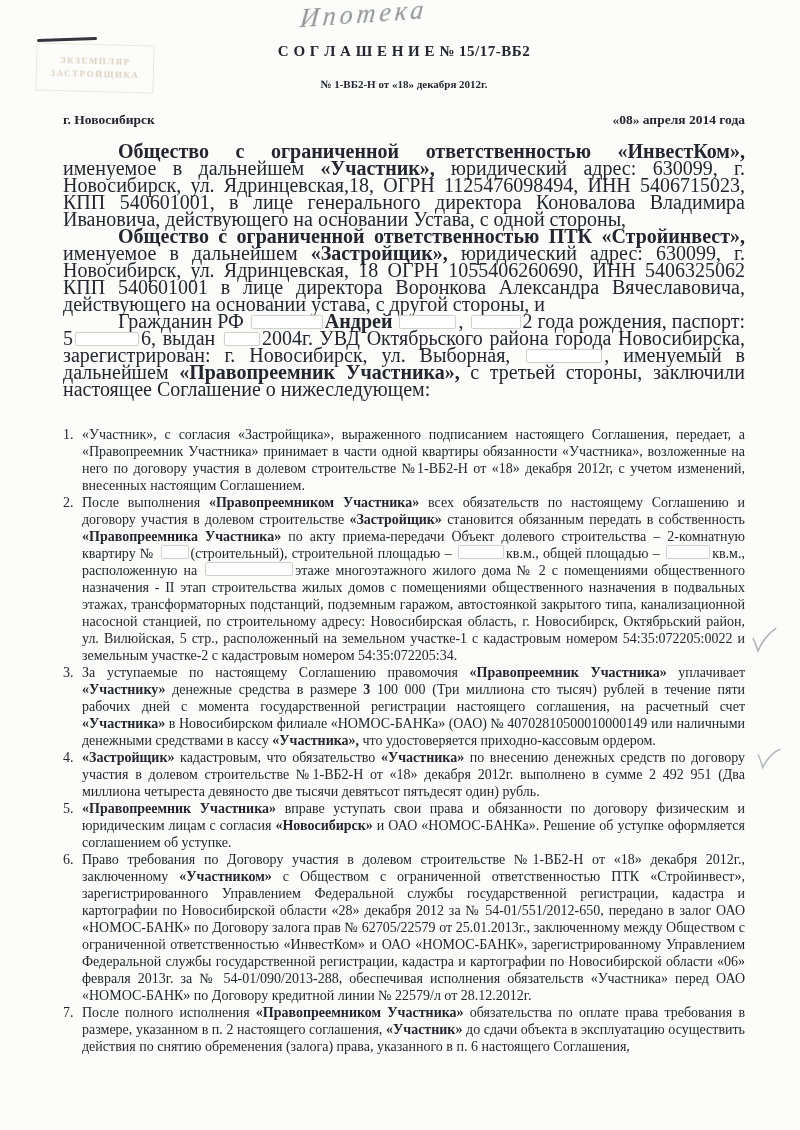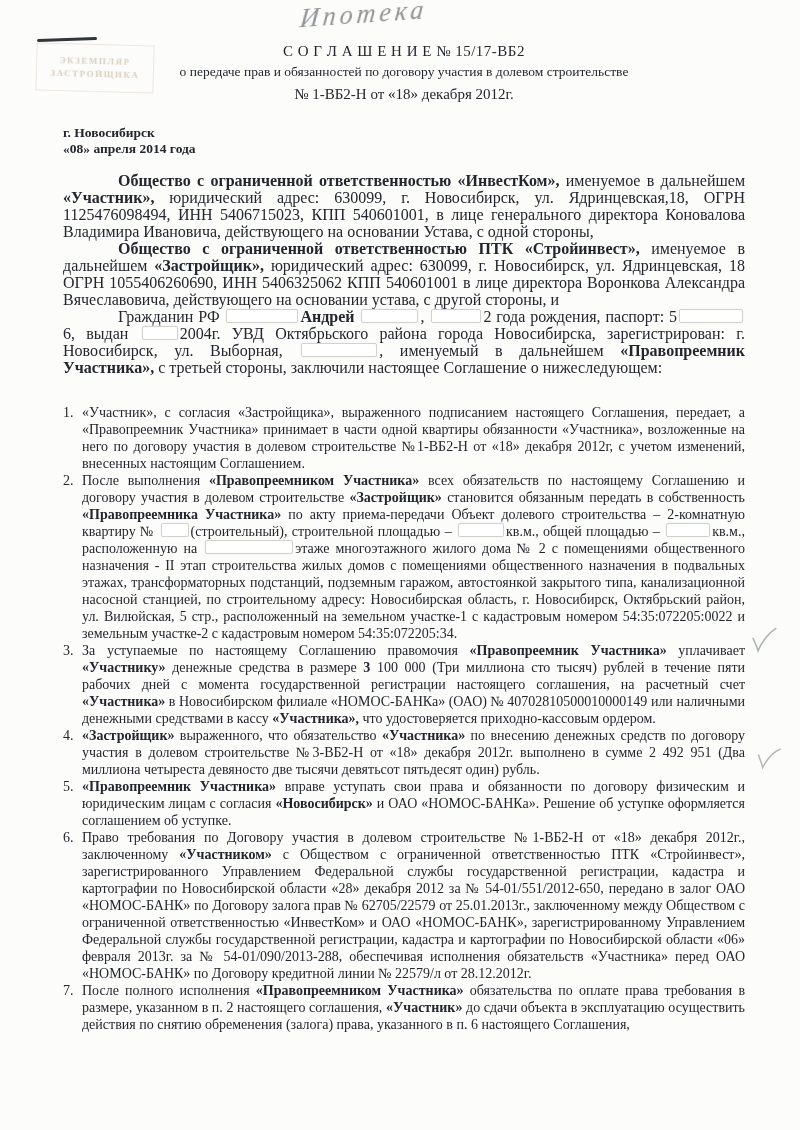--- a/index.html
+++ b/index.html
@@ -30,31 +30,31 @@
   }
   
   .handwritten {
     position:absolute; left:300px; top:0px;
     font-style:italic; font-size:26px; letter-spacing:4px;
     color:#7d8084; opacity:0.85;
     transform:rotate(-4deg) skewX(-10deg);
     filter:blur(0.3px);
   }
 
-  .title-block { margin:0; padding-top:43px; text-align:center; font-weight:normal; }
+  .title-block { margin:0; padding-top:43px; text-align:center; font-weight:bold; }
   .t1 { font-size:15px; letter-spacing:0.5px; }
   .t2 { font-size:13.5px; margin-top:4px; }
-  .t3 { font-size:15px; margin-top:6px; }
+  .t3 { font-size:11px; margin-top:18px; }
 
   .place-date {
     margin-top:22px; display:flex; justify-content:space-between;
-    font-weight:bold; font-size:13.5px;flex-direction:column;
+    font-weight:bold; font-size:13.5px;
   }
 
-  .preamble { margin-top:15px; font-size:16px; line-height:17px; text-align:justify; }
+  .preamble { margin-top:15px; font-size:20px; line-height:17px; text-align:justify; }
   .preamble p { margin:0; text-indent:55px; }
 
   ol.clauses { margin:28px 0 0 0; padding:0; list-style:none; font-size:14px; line-height:17px; }
   ol.clauses li { display:flex; margin:0; }
   ol.clauses .num { flex:0 0 19px; }
   ol.clauses .body { flex:1; text-align:justify; }
 
   .b { font-weight:bold; }
 
   .redaction {
@@ -79,21 +79,20 @@
     <div>ЭКЗЕМПЛЯР</div>
     <div>ЗАСТРОЙЩИКА</div>
   </div>
 
   <div class="handwritten">Ипотека</div>
 
   <div class="doc">
 
     <div class="title-block">
       <div class="t1">С О Г Л А Ш Е Н И Е  № 15/17-ВБ2</div>
-      <div class="t2">о передаче прав и обязанностей по договору участия в долевом строительстве</div>
       <div class="t3">№ 1-ВБ2-Н от «18» декабря 2012г.</div>
     </div>
 
     <div class="place-date">
       <span>г. Новосибирск</span>
       <span>«08» апреля 2014 года</span>
     </div>
 
     <div class="preamble">
       <p class="para"><span class="b">Общество с ограниченной ответственностью «ИнвестКом»,</span><span> именуемое в дальнейшем </span><span class="b">«Участник»,</span><span> юридический адрес: 630099, г. Новосибирск, ул. Ядринцевская,18, ОГРН 1125476098494, ИНН 5406715023, КПП 540601001, в лице генерального директора Коновалова Владимира Ивановича, действующего на основании Устава, с одной стороны,</span></p>
@@ -109,21 +108,21 @@
       <li>
         <span class="num">2.</span>
         <span class="body"><span>После выполнения </span><span class="b">«Правопреемником Участника»</span><span> всех обязательств по настоящему Соглашению и договору участия в долевом строительстве </span><span class="b">«Застройщик»</span><span> становится обязанным передать в собственность </span><span class="b">«Правопреемника Участника»</span><span> по акту приема-передачи Объект долевого строительства – 2-комнатную квартиру № </span><span class="redaction" style="width: 26px;"></span><span>(строительный), строительной площадью – </span><span class="redaction" style="width: 44px;"></span><span>кв.м., общей площадью – </span><span class="redaction" style="width: 42px;"></span><span>кв.м., расположенную на </span><span class="redaction" style="width: 86px;"></span><span>этаже многоэтажного жилого дома № 2 с помещениями общественного назначения - II этап строительства жилых домов с помещениями общественного назначения в подвальных этажах, трансформаторных подстанций, подземным гаражом, автостоянкой  закрытого типа, канализационной насосной станцией, по строительному адресу: Новосибирская область, г. Новосибирск, Октябрьский район, ул. Вилюйская, 5 стр., расположенный на земельном участке-1 с кадастровым номером 54:35:072205:0022 и земельным участке-2 с кадастровым номером 54:35:072205:34.</span></span>
       </li>
       <li>
         <span class="num">3.</span>
         <span class="body"><span>За уступаемые по настоящему Соглашению правомочия </span><span class="b">«Правопреемник Участника»</span><span> уплачивает </span><span class="b">«Участнику»</span><span> денежные средства в размере </span><span class="b">3</span><span> 100 000 (Три миллиона сто тысяч) рублей в течение пяти рабочих дней с момента государственной регистрации настоящего соглашения, на расчетный счет </span><span class="b">«Участника»</span><span> в Новосибирском филиале «НОМОС-БАНКа» (ОАО) № 40702810500010000149 или наличными денежными средствами в кассу </span><span class="b">«Участника»,</span><span> что удостоверяется приходно-кассовым ордером.</span></span>
       </li>
       <li>
         <span class="num">4.</span>
-        <span class="body"><span class="b">«Застройщик»</span><span> выраженного, что обязательство </span><span class="b">«Участника»</span><span> по внесению денежных средств по договору участия в долевом строительстве №3-ВБ2-Н от «18» декабря 2012г. выполнено в сумме 2 492 951 (Два миллиона четыреста девяносто две тысячи девятьсот пятьдесят один) рубль.</span></span>
+        <span class="body"><span class="b">«Застройщик»</span><span> кадастровым, что обязательство </span><span class="b">«Участника»</span><span> по внесению денежных средств по договору участия в долевом строительстве №1-ВБ2-Н от «18» декабря 2012г. выполнено в сумме 2 492 951 (Два миллиона четыреста девяносто две тысячи девятьсот пятьдесят один) рубль.</span></span>
       </li>
       <li>
         <span class="num">5.</span>
         <span class="body"><span class="b">«Правопреемник Участника»</span><span> вправе уступать свои права и обязанности по договору физическим и юридическим лицам с согласия </span><span class="b">«Новосибирск»</span><span> и ОАО «НОМОС-БАНКа». Решение об уступке оформляется соглашением об уступке.</span></span>
       </li>
       <li>
         <span class="num">6.</span>
         <span class="body"><span>Право требования по Договору участия в долевом строительстве №1-ВБ2-Н  от «18» декабря 2012г., заключенному </span><span class="b">«Участником»</span><span> с Обществом с ограниченной ответственностью ПТК «Стройинвест», зарегистрированного Управлением Федеральной службы государственной регистрации, кадастра и картографии по Новосибирской области «28» декабря 2012 за № 54-01/551/2012-650, передано в залог ОАО «НОМОС-БАНК» по  Договору залога прав № 62705/22579 от 25.01.2013г., заключенному между Обществом с ограниченной ответственностью «ИнвестКом» и ОАО «НОМОС-БАНК», зарегистрированному Управлением Федеральной службы государственной регистрации, кадастра и картографии по Новосибирской области «06» февраля 2013г. за № 54-01/090/2013-288, обеспечивая исполнения обязательств «Участника» перед ОАО «НОМОС-БАНК» по Договору кредитной линии № 22579/л от  28.12.2012г.</span></span>
       </li>
       <li>

